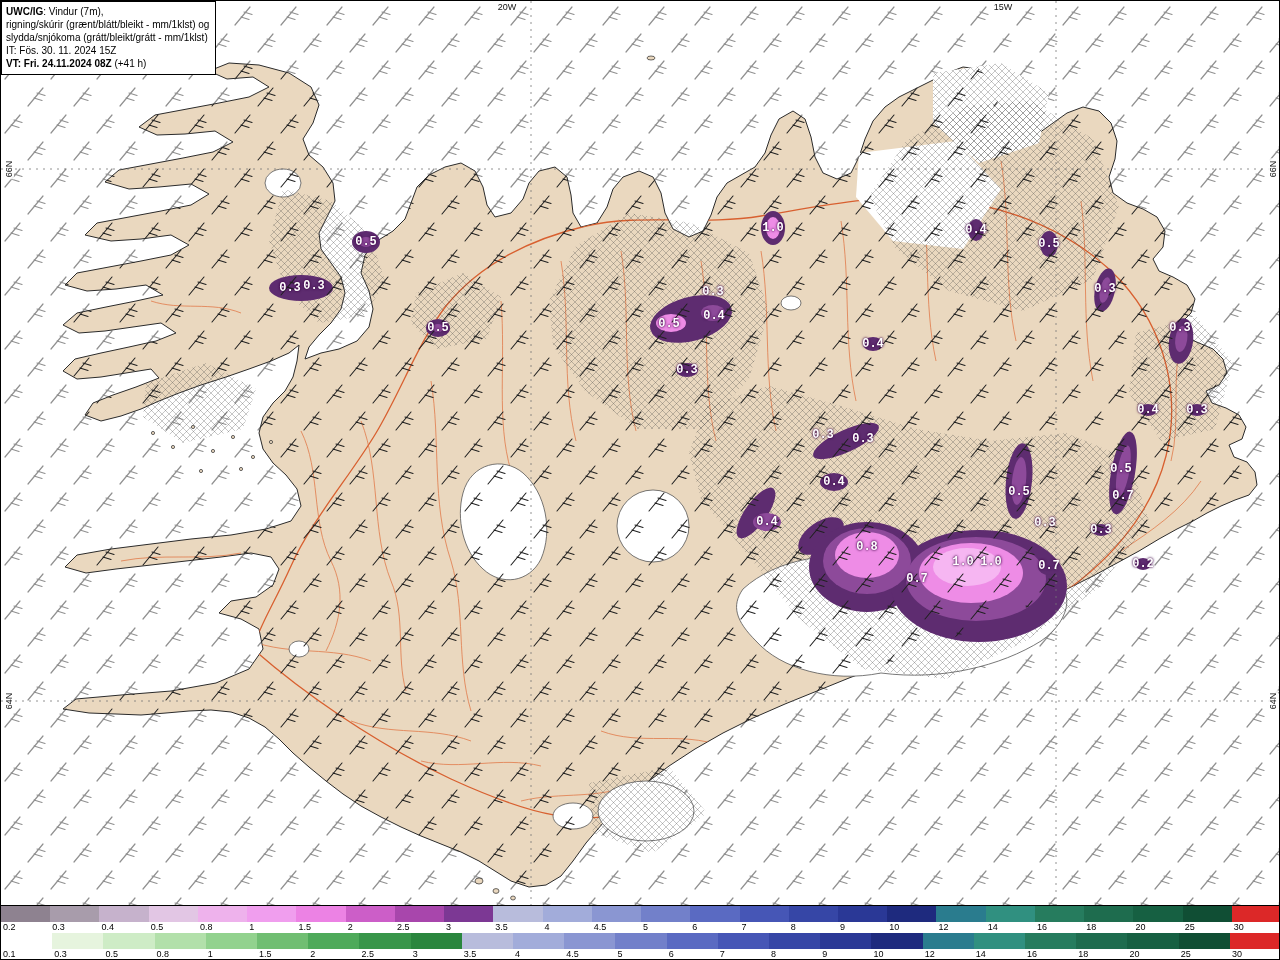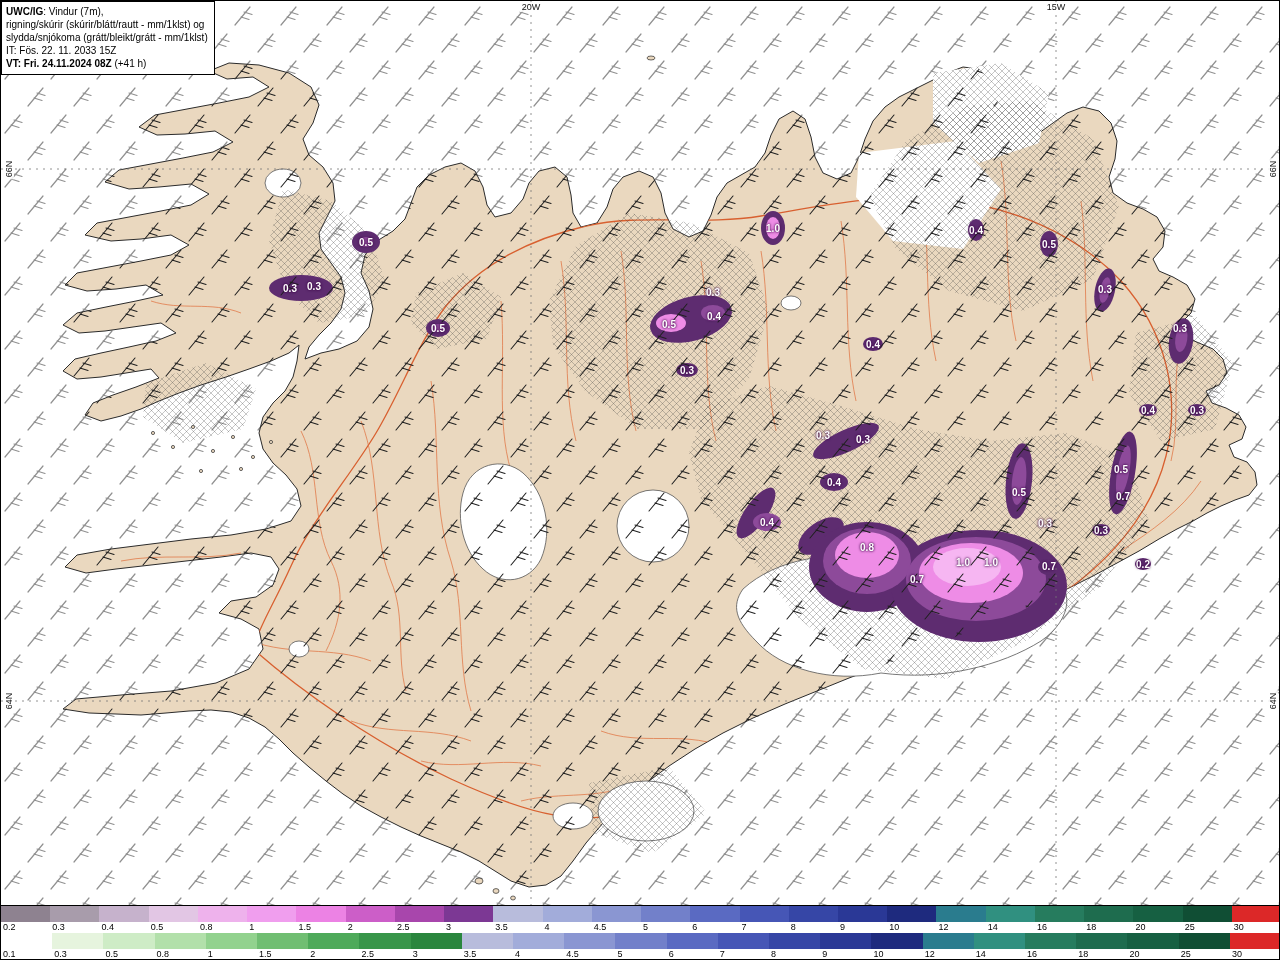--- a/index.html
+++ b/index.html
@@ -1,21 +1,21 @@
 <!DOCTYPE html>
 <html><head>
 <meta charset="utf-8">
 <style>
   html,body{margin:0;padding:0;background:#fff;}
   #stage{position:relative;width:1280px;height:960px;background:#fff;font-family:"Liberation Sans",sans-serif;overflow:hidden;border:1px solid #000;box-sizing:border-box;}
   #map{position:absolute;left:0;top:0;width:1280px;height:906px;}
   #map svg{position:absolute;left:0;top:0;}
   #map-label-layer{position:absolute;left:0;top:0;width:1280px;height:906px;pointer-events:none;}
-  .maplabel{position:absolute;transform:translate(-50%,-50%);color:#fff;font-size:10px;font-weight:bold;
-            text-shadow:0 0 2px rgba(60,0,70,.95),0 0 3px rgba(60,0,70,.8);white-space:nowrap;}
+  .maplabel{position:absolute;transform:translate(-50%,-50%);color:#fff;font-size:12px;font-weight:bold;
+            text-shadow:0 0 2px rgba(60,0,70,.95),0 0 3px rgba(60,0,70,.8);white-space:nowrap;font-family:Liberation Mono, monospace;}
   .lon-label{position:absolute;transform:translate(-50%,0);top:1px;font-size:9px;color:#111;background:rgba(255,255,255,.85);padding:0 2px;}
   .lat-label{position:absolute;font-size:9px;color:#111;transform:translate(-50%,-50%) rotate(-90deg);background:rgba(255,255,255,.85);padding:0 2px;}
   
   #title-box{position:absolute;left:0;top:0;background:#fff;border:1px solid #000;padding:3px 6px 4px 4px;
              font-size:10px;line-height:1.3;color:#000;z-index:5;max-width:260px;white-space:nowrap;}
   #title-box b{font-weight:bold;}
   
   #scales{position:absolute;left:0;bottom:0;width:1280px;height:54px;background:#fff;border-top:1px solid #000;box-sizing:border-box;z-index:4;}
   .scalebar{display:flex;height:16px;}
   .scalebar .seg{flex:1;}
@@ -226,34 +226,34 @@
         <div class="maplabel" style="left: 916px; top: 578px;">0.7</div>
         <div class="maplabel" style="left: 962px; top: 561px;">1.0</div>
         <div class="maplabel" style="left: 990px; top: 561px;">1.0</div>
         <div class="maplabel" style="left: 1018px; top: 491px;">0.5</div>
         <div class="maplabel" style="left: 1044px; top: 522px;">0.3</div>
         <div class="maplabel" style="left: 1120px; top: 468px;">0.5</div>
         <div class="maplabel" style="left: 1122px; top: 495px;">0.7</div>
         <div class="maplabel" style="left: 1100px; top: 529px;">0.3</div>
         <div class="maplabel" style="left: 1048px; top: 565px;">0.7</div>
         <div class="maplabel" style="left: 1142px; top: 563px;">0.2</div>
-        <div class="lon-label" style="left: 530px;">20W</div>
-        <div class="lon-label" style="left: 1055px;">15W</div>
+        <div class="lon-label" style="left: 506px;">20W</div>
+        <div class="lon-label" style="left: 1002px;">15W</div>
         <div class="lat-label" style="left: 8px; top: 168px;">66N</div>
         <div class="lat-label" style="left: 1272px; top: 168px;">66N</div>
         <div class="lat-label" style="left: 8px; top: 700px;">64N</div>
         <div class="lat-label" style="left: 1272px; top: 700px;">64N</div>
       </div>
   </div>
 
   <div id="title-box">
     <div><b>UWC/IG</b><span>: Vindur (7m),</span></div>
-    <div>rigning/skúrir (skúrir/blátt/rautt - mm/1klst) og</div>
+    <div>rigning/skúrir (grænt/blátt/bleikt - mm/1klst) og</div>
     <div>slydda/snjókoma (grátt/bleikt/grátt - mm/1klst)</div>
-    <div>IT: Fös. 22. 11. 2033 15Z</div>
+    <div>IT: Fös. 30. 11. 2024 15Z</div>
     <div><b>VT: Fri. 24.11.2024 08Z</b><span> (+41 h)</span></div>
   </div>
 
   <div id="scales">
     <div class="scalebar">
         <div class="seg" style="background: rgb(142, 130, 144);"></div>
         <div class="seg" style="background: rgb(168, 156, 171);"></div>
         <div class="seg" style="background: rgb(198, 178, 204);"></div>
         <div class="seg" style="background: rgb(226, 198, 228);"></div>
         <div class="seg" style="background: rgb(238, 178, 236);"></div>

